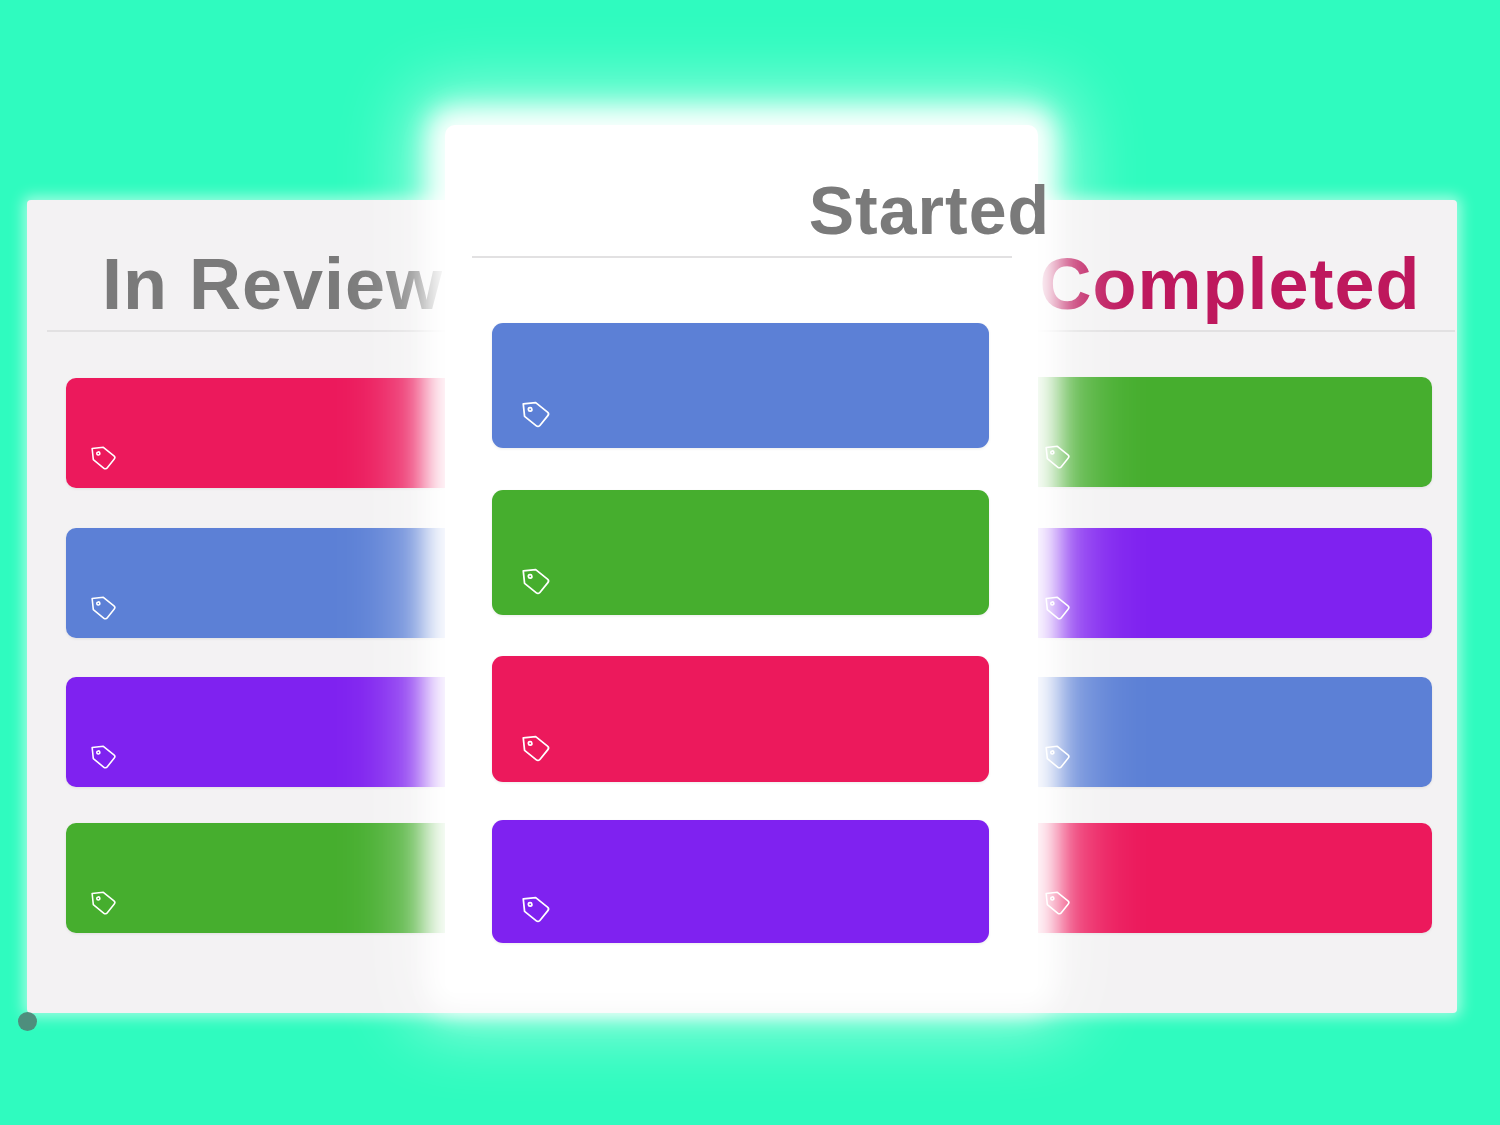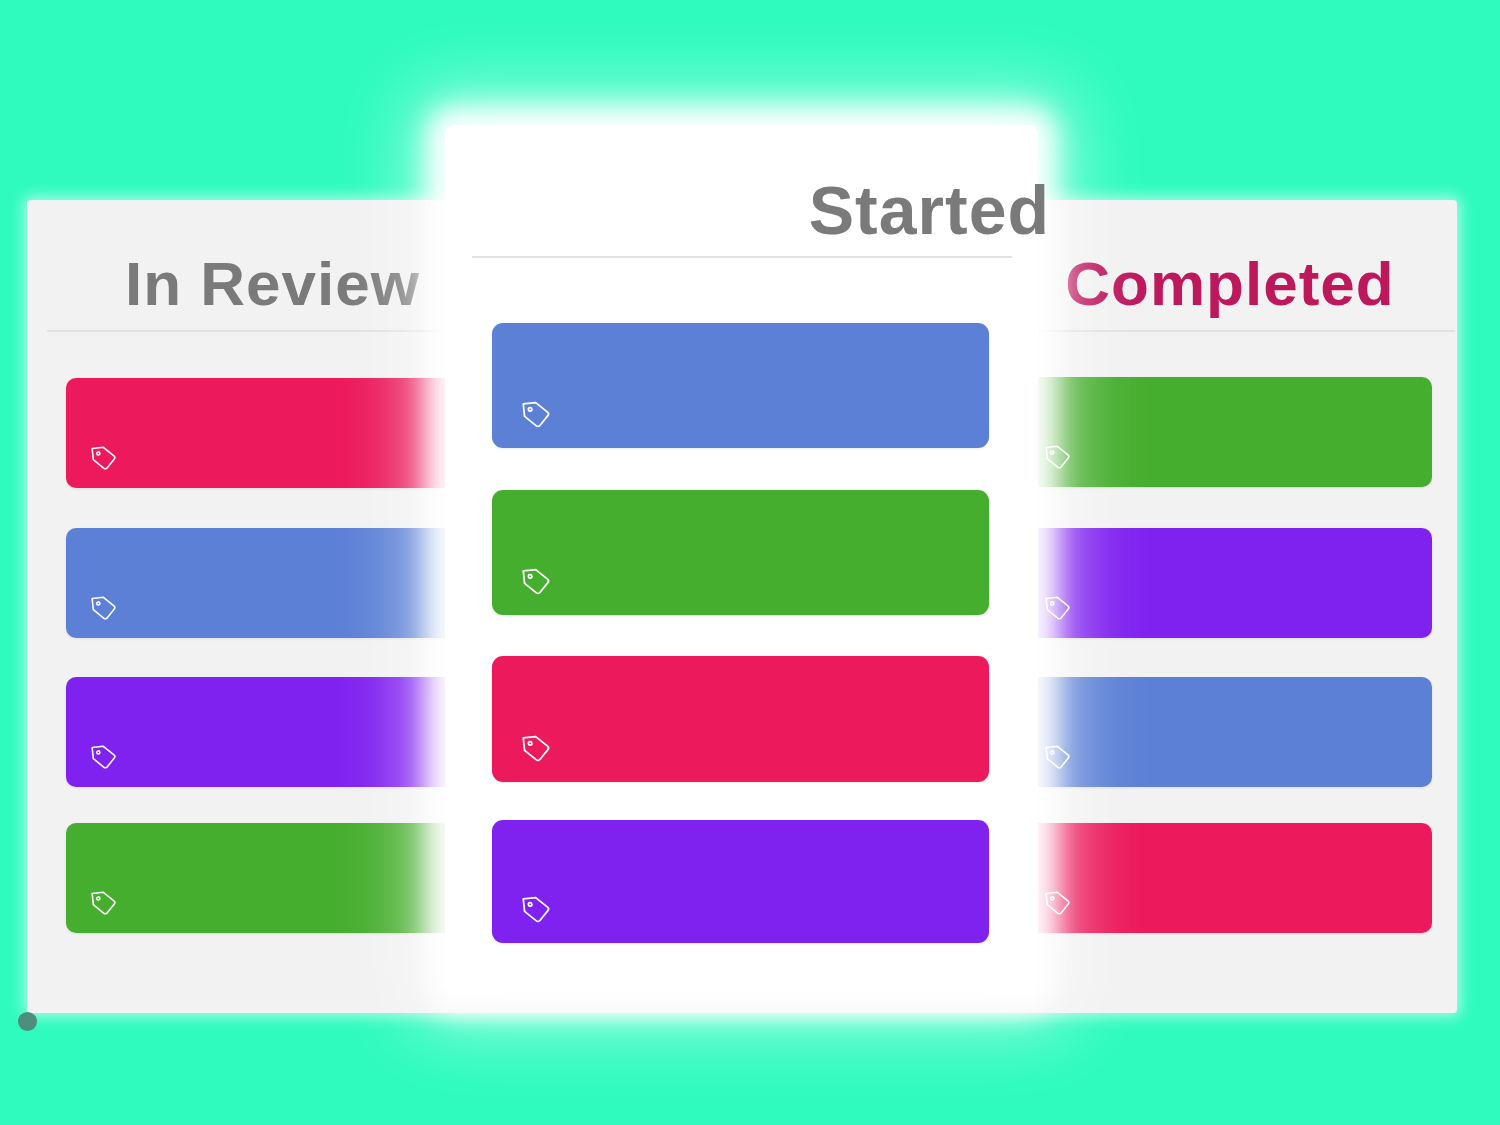--- a/index.html
+++ b/index.html
@@ -8,21 +8,21 @@
     font-family:"Liberation Sans", sans-serif;
   }
   #app{position:relative;width:1500px;height:1125px;}
   .board{
     position:absolute;left:27px;top:200px;width:1430px;height:813px;
     border-radius:4px;
     box-shadow:0 0 14px 4px rgba(255,255,255,0.55);
   }
   .col-header{
     position:absolute;top:248px;
-    font-size:62px;font-weight:700;letter-spacing:1px;
+    font-size:72px;font-weight:700;letter-spacing:1px;
     text-align:center;line-height:72px;
     z-index:2;
   }
   .col-header.in-review{left:40px;width:465px;}
   .col-header.completed{left:1000px;width:460px;}
   .board-divider{
     position:absolute;left:47px;top:330px;width:1408px;height:2px;
     z-index:1;
   }
   .card{

